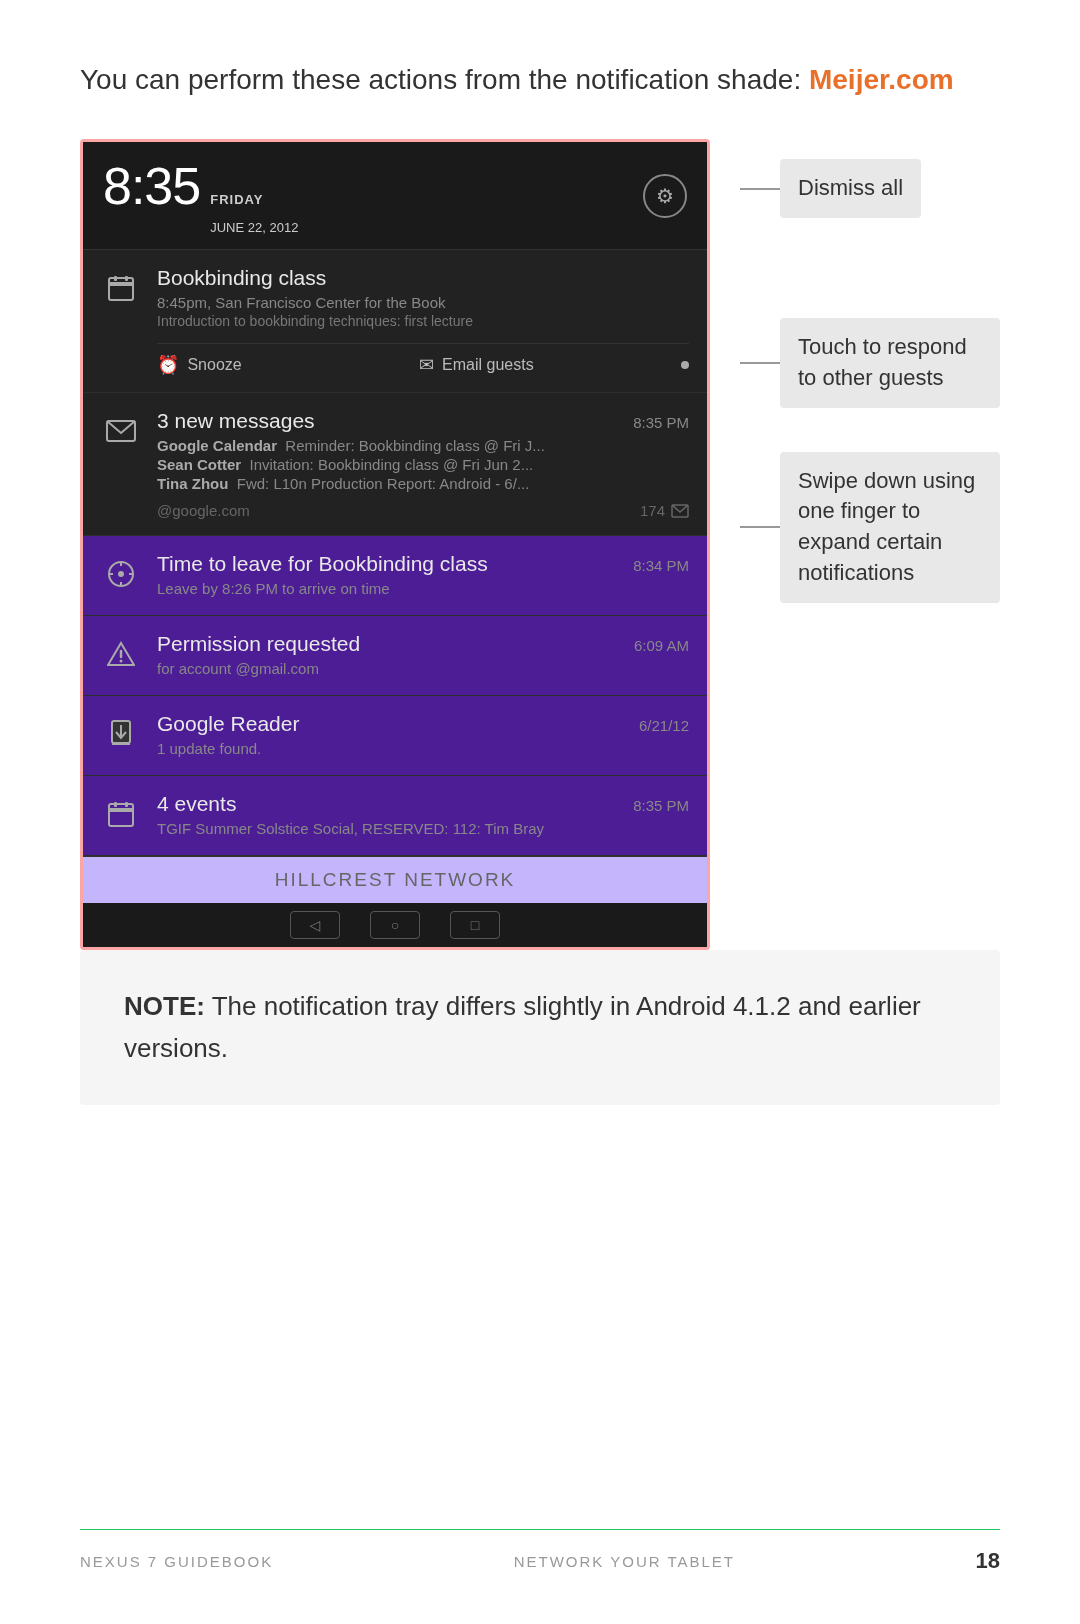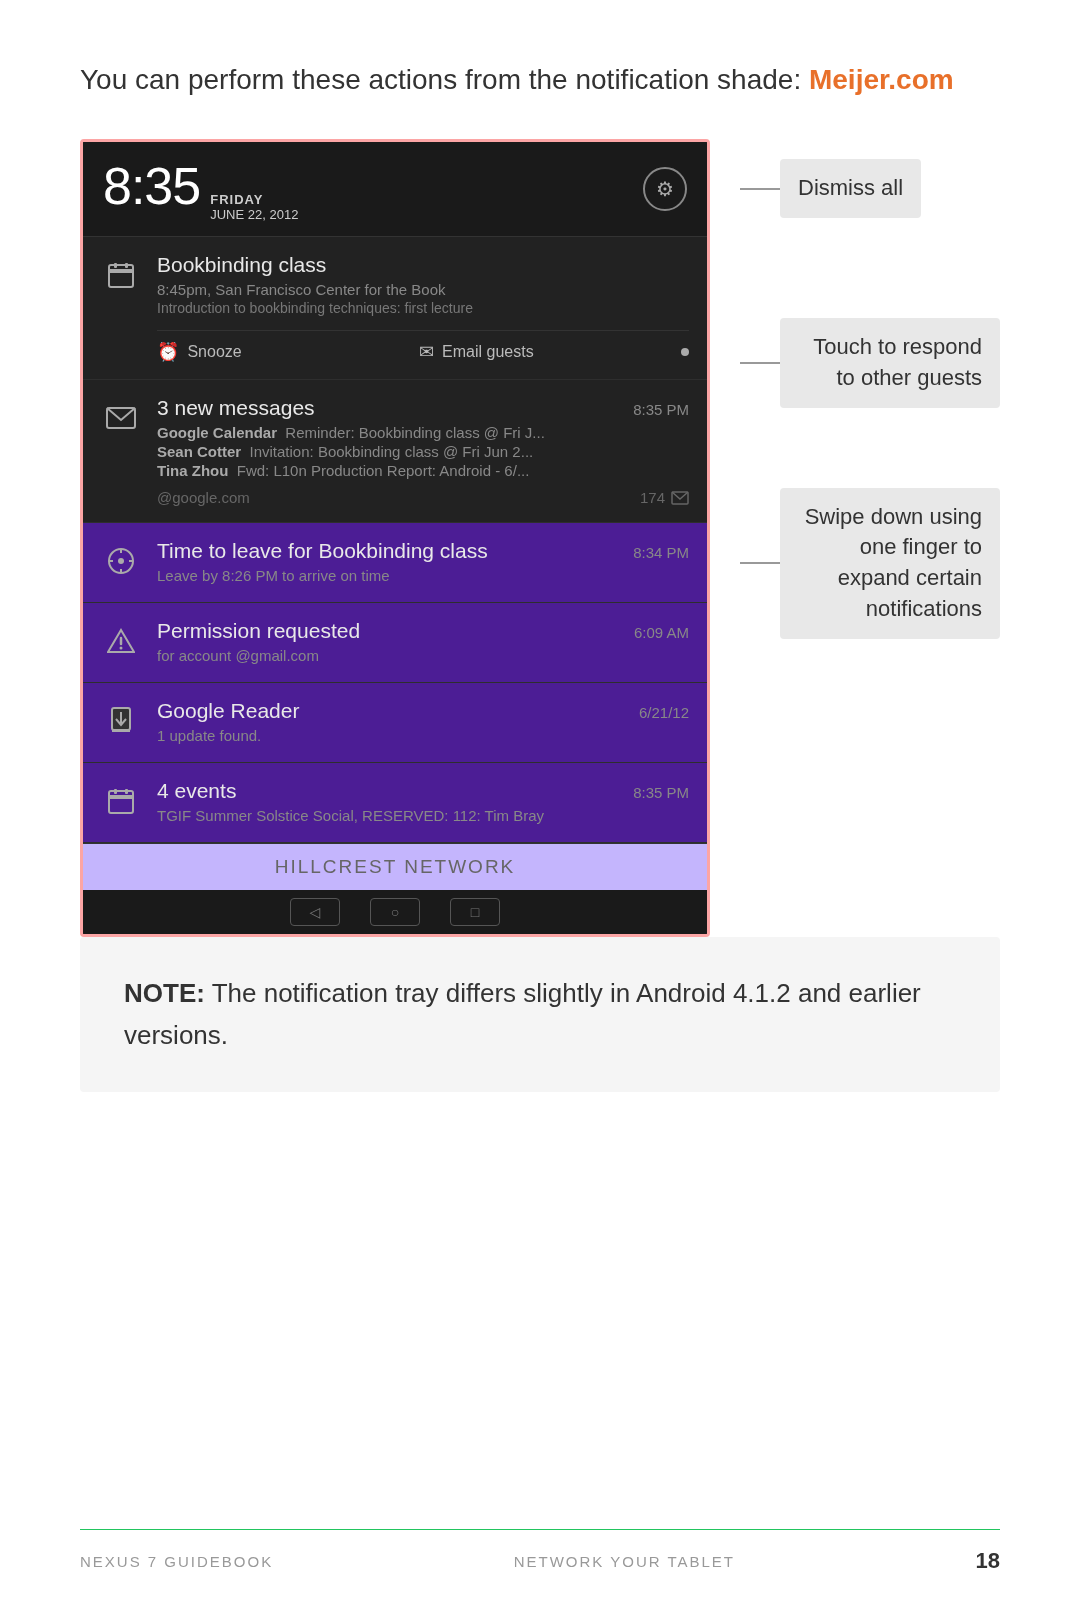--- a/index.html
+++ b/index.html
@@ -73,20 +73,21 @@
     .day-name {
       font-size: 13px;
       color: #ccc;
       font-weight: bold;
       letter-spacing: 1px;
     }
 
     .date-full {
       font-size: 13px;
       color: #ccc;
+      margin-top: 13px;
     }
 
     .settings-icon {
       width: 44px;
       height: 44px;
       border: 2px solid #888;
       border-radius: 50%;
       display: flex;
       align-items: center;
       justify-content: center;
@@ -261,21 +262,20 @@
 
     .callout-box {
       background: #e8e8e8;
       border-radius: 4px;
       padding: 14px 18px;
       font-size: 22px;
       color: #333;
       line-height: 1.4;
       max-width: 220px;
       position: relative;
-      text-align: right;
     }
 
     
     .note-box {
       background: #f5f5f5;
       border-radius: 4px;
       padding: 36px 44px;
       margin-bottom: 60px;
       font-size: 26px;
       color: #333;
@@ -506,21 +506,21 @@
         </div>
       </div>
 
       <div style="margin-top: 100px; display:flex; align-items:center; gap:0;">
         <div style="width:40px; height:2px; background:#999; flex-shrink:0;"></div>
         <div class="callout-box">
           <span>Touch to respond to other guests</span>
         </div>
       </div>
 
-      <div style="margin-top: 80px; display:flex; align-items:center; gap:0;">
+      <div style="margin-top: 44px; display:flex; align-items:center; gap:0;">
         <div style="width:40px; height:2px; background:#999; flex-shrink:0;"></div>
         <div class="callout-box">
           <span>Swipe down using one finger to expand certain notifications</span>
         </div>
       </div>
 
     </div>
   </div>
 
   <div class="note-box">

